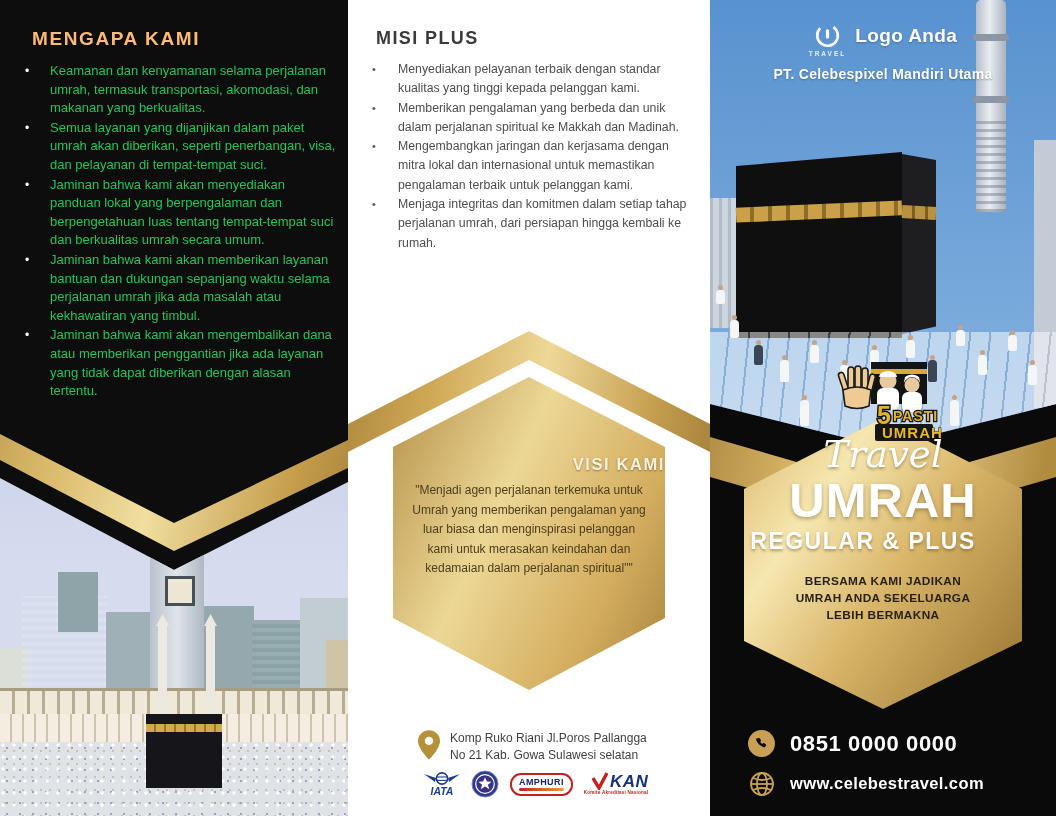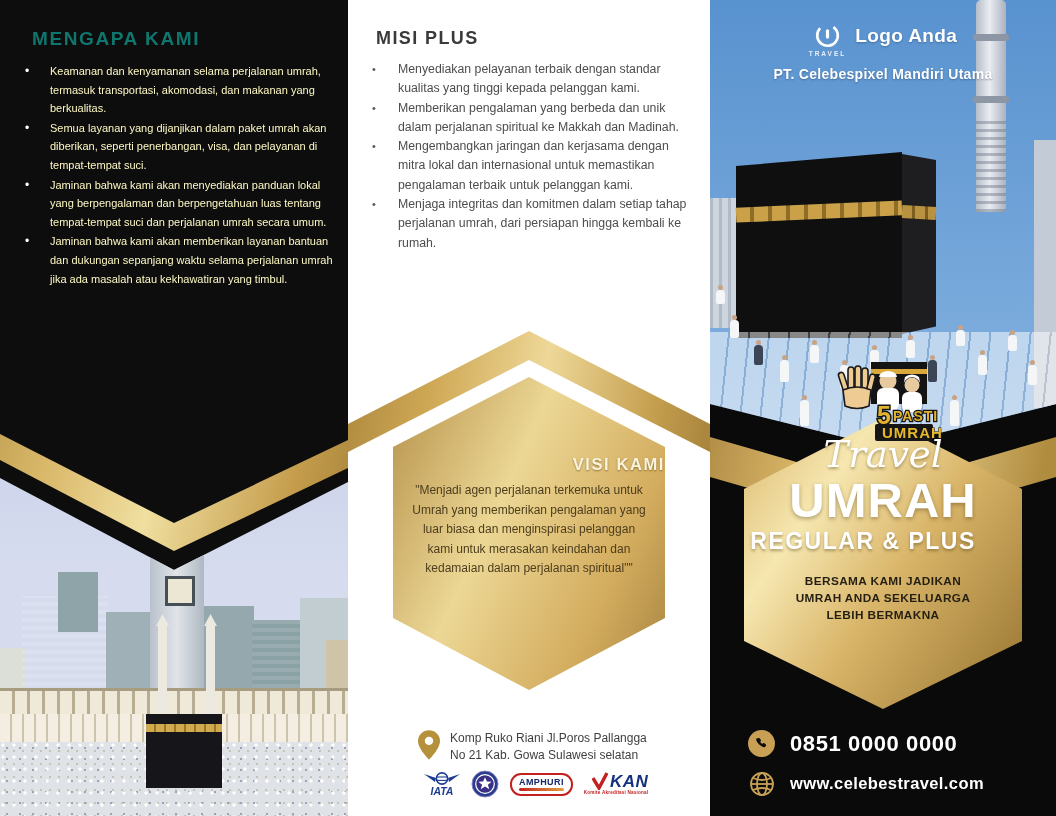--- a/index.html
+++ b/index.html
@@ -2,24 +2,24 @@
 <html><head>
 <meta charset="utf-8">
 <style>
   html,body{margin:0;padding:0;background:#444;}
   .page{position:relative;width:1056px;height:816px;overflow:hidden;background:#fff;
         font-family:"Liberation Sans",sans-serif;}
 
   
   .panel-left{position:absolute;left:0;top:0;width:348px;height:816px;background:#0d0d0d;}
   .why-title{position:absolute;left:32px;top:28px;font-size:19px;font-weight:800;
-             letter-spacing:1.6px;color:#0f766e;}
+             letter-spacing:1.6px;color:#fdba74;}
   .why-list{position:absolute;left:22px;top:62px;width:314px;margin:0;padding:0;list-style:none;}
-  .why-list li{position:relative;padding-left:28px;font-size:11px;line-height:18.6px;
-               color:#fef9c3;margin:0 0 1px 0;}
+  .why-list li{position:relative;padding-left:28px;font-size:13px;line-height:18.6px;
+               color:#22c55e;margin:0 0 1px 0;}
   .why-list li::before{content:"\2022";position:absolute;left:3px;top:0;color:#fff;font-size:12px;}
 
   .left-gold-band{position:absolute;inset:0;
      background:linear-gradient(105deg,#a37f35 0%,#d9b869 30%,#f0dfa0 50%,#c49c4b 75%,#8a6a2c 100%);
      clip-path:polygon(0 434px,174px 523px,348px 440px,348px 468px,174px 551px,0 460px);}
 
   .photo-left{position:absolute;inset:0;
      background:linear-gradient(180deg,#b0bde0 0%,#c6cfe9 45%,#d6dcee 70%);
      clip-path:polygon(0 478px,174px 570px,348px 482px,348px 816px,0 816px);}
   .bl{position:absolute;}
@@ -166,22 +166,23 @@
 </head>
 <body>
 
 <div class="page">
 
   <section class="panel-left">
     <div class="why-title">MENGAPA KAMI</div>
     <ul class="why-list">
       <li>Keamanan dan kenyamanan selama perjalanan umrah, termasuk transportasi, akomodasi, dan makanan yang berkualitas.</li>
       <li>Semua layanan yang dijanjikan dalam paket umrah akan diberikan, seperti penerbangan, visa, dan pelayanan di tempat-tempat suci.</li>
-      <li>Jaminan bahwa kami akan menyediakan panduan lokal yang berpengalaman dan berpengetahuan luas tentang tempat-tempat suci dan perjalanan umrah secara umum.</li>
+      <li>Jaminan bahwa kami akan menyediakan panduan lokal yang berpengalaman dan berpengetahuan luas tentang tempat-tempat suci dan berkualitas umrah secara umum.</li>
       <li>Jaminan bahwa kami akan memberikan layanan bantuan dan dukungan sepanjang waktu selama perjalanan umrah jika ada masalah atau kekhawatiran yang timbul.</li>
+      <li>Jaminan bahwa kami akan mengembalikan dana atau memberikan penggantian jika ada layanan yang tidak dapat diberikan dengan alasan tertentu.</li>
     </ul>
 
     <div class="photo-left">
       <div class="bl bl-far-left"></div>
       <div class="bl bl-left-cluster"></div>
       <div class="bl bl-left2"></div>
       <div class="bl bl-flank-l"></div>
       <div class="bl bl-flank-r"></div>
       <div class="bl bl-tower"></div>
       <div class="bl bl-tower-top"></div>

